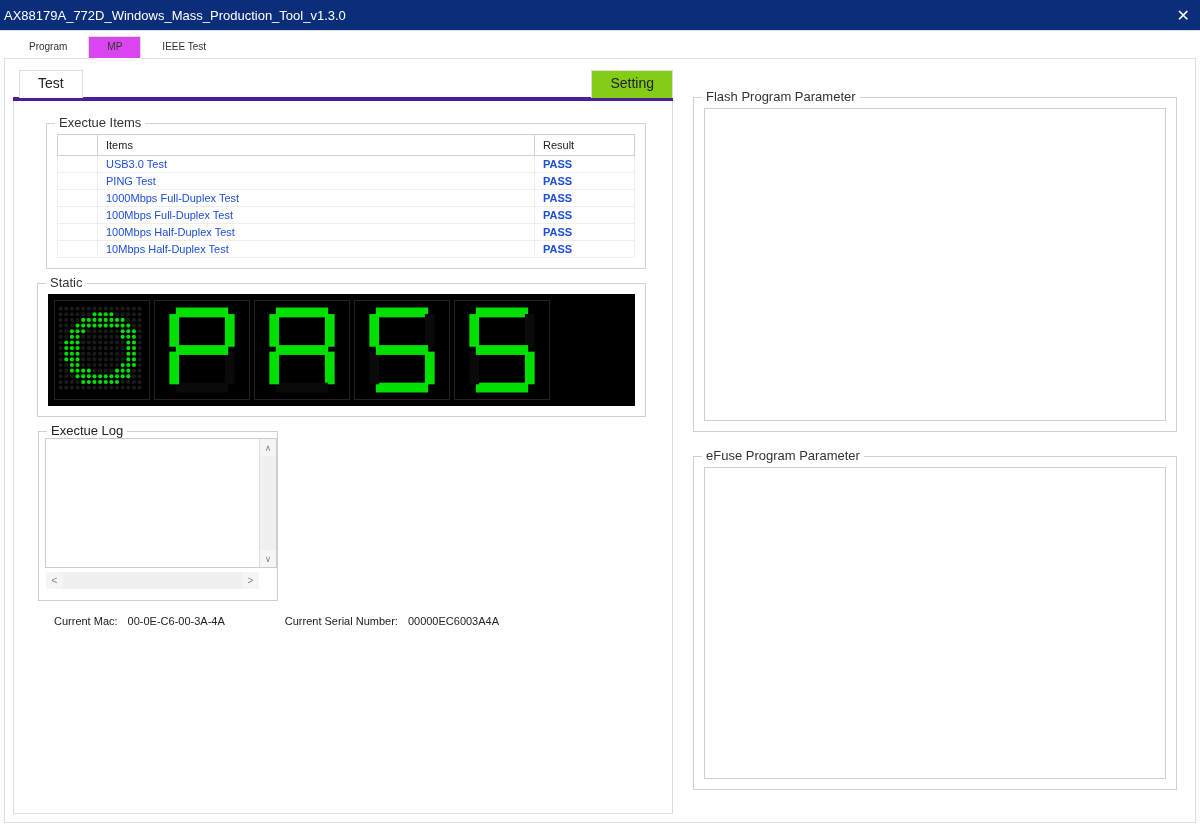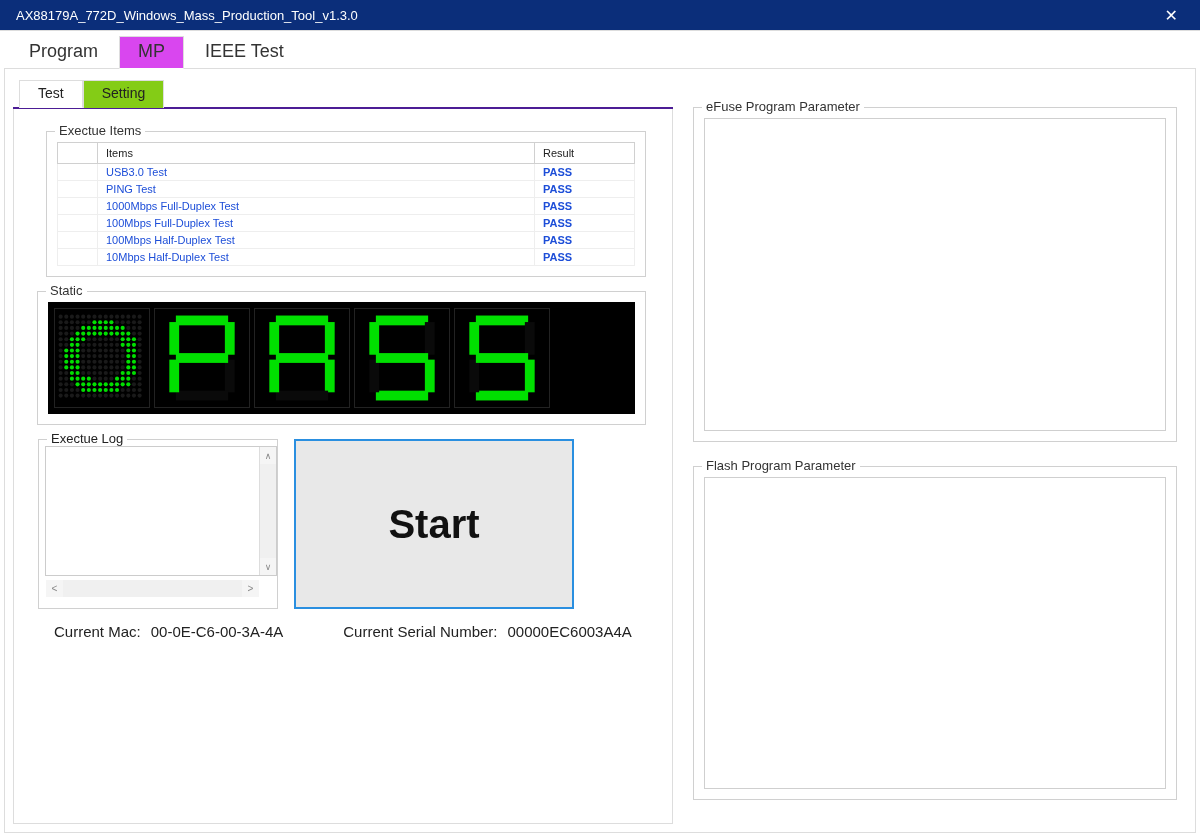--- a/index.html
+++ b/index.html
@@ -11,21 +11,21 @@
     background: #fff;
     color: #222;
     overflow: hidden;
   }
   .titlebar {
     height: 30px;
     background: #0b2e7a;
     color: #fff;
     display: flex;
     align-items: center;
-    padding: 0 16px;
+    padding: 0 4px;
     font-size: 13px;
     justify-content: space-between;
   }
   .titlebar .close {
     font-size: 16px;
     cursor: pointer;
     padding: 0 6px;
   }
   .client {
     border-top: 1px solid #ddd;
@@ -34,21 +34,21 @@
   }
   
   .tabstrip {
     display: flex;
     border-bottom: 1px solid #ddd;
     gap: 2px;
     padding-left: 6px;
   }
   .tabstrip .tab {
     padding: 4px 18px 6px 18px;
-    font-size: 18px;
+    font-size: 10px;
     color: #333;
     border: 1px solid transparent;
     border-bottom: none;
     position: relative;
     top: 1px;
     cursor: pointer;
   }
   .tabstrip .tab.active {
     border-color: #ddd;
     background: #d946ef;
@@ -63,22 +63,23 @@
     gap: 20px;
   }
   .leftcol { width: 660px; display: flex; flex-direction: column; }
   .rightcol { flex: 1; display: flex; flex-direction: column; padding-top: 30px;}
 
   
   .innertabs {
     display: flex;
     gap: 0;
     padding-left: 6px;
-    border-bottom: 2px solid #4c1d95;
+    border-bottom: 4px solid #4c1d95;
     margin-top: 2px;
+    justify-content: space-between;
   }
   .innertabs .tab {
     padding: 4px 18px 6px 18px;
     font-size: 14px;
     border: 1px solid #ddd;
     border-bottom: none;
     background: #84cc16;
     position: relative;
     top: 1px;
     cursor: pointer;
@@ -210,21 +211,21 @@
     cursor: pointer;
     max-width: 280px;
     height: 170px;
   }
 
   .footer-info {
     margin-left: 28px;
     margin-top: 14px;
     display: flex;
     gap: 60px;
-    font-size: 15px;
+    font-size: 11px;
     color: #222;
   }
   .footer-info .pair { display:flex; gap:10px; }
 
   
   .rightcol .groupbox {
     flex: 1;
     margin: 0 10px 24px 0;
   }
   .rightcol .groupbox .inner {
@@ -599,42 +600,41 @@
                 <div class="btn">∧</div>
                 <div style="flex:1"></div>
                 <div class="btn" style="position:absolute;bottom:0;width:100%;">∨</div>
               </div>
               <div class="htrack">
                 <div class="btn">&lt;</div>
                 <div class="btn">&gt;</div>
               </div>
             </div>
           </div>
-          <div class="start-btn">Start</div>
         </div>
 
         <div class="footer-info">
           <div class="pair">
             <span>Current Mac:</span>
             <span>00-0E-C6-00-3A-4A</span>
           </div>
           <div class="pair">
             <span>Current Serial Number:</span>
             <span>00000EC6003A4A</span>
           </div>
         </div>
 
       </div>
     </div>
 
     <div class="rightcol">
       <div class="groupbox">
+        <span class="legend">Flash Program Parameter</span>
+        <div class="inner"></div>
+      </div>
+      <div class="groupbox">
         <span class="legend">eFuse Program Parameter</span>
         <div class="inner"></div>
       </div>
-      <div class="groupbox">
-        <span class="legend">Flash Program Parameter</span>
-        <div class="inner"></div>
-      </div>
     </div>
 
   </div>
 </div>
 
 </body></html>

